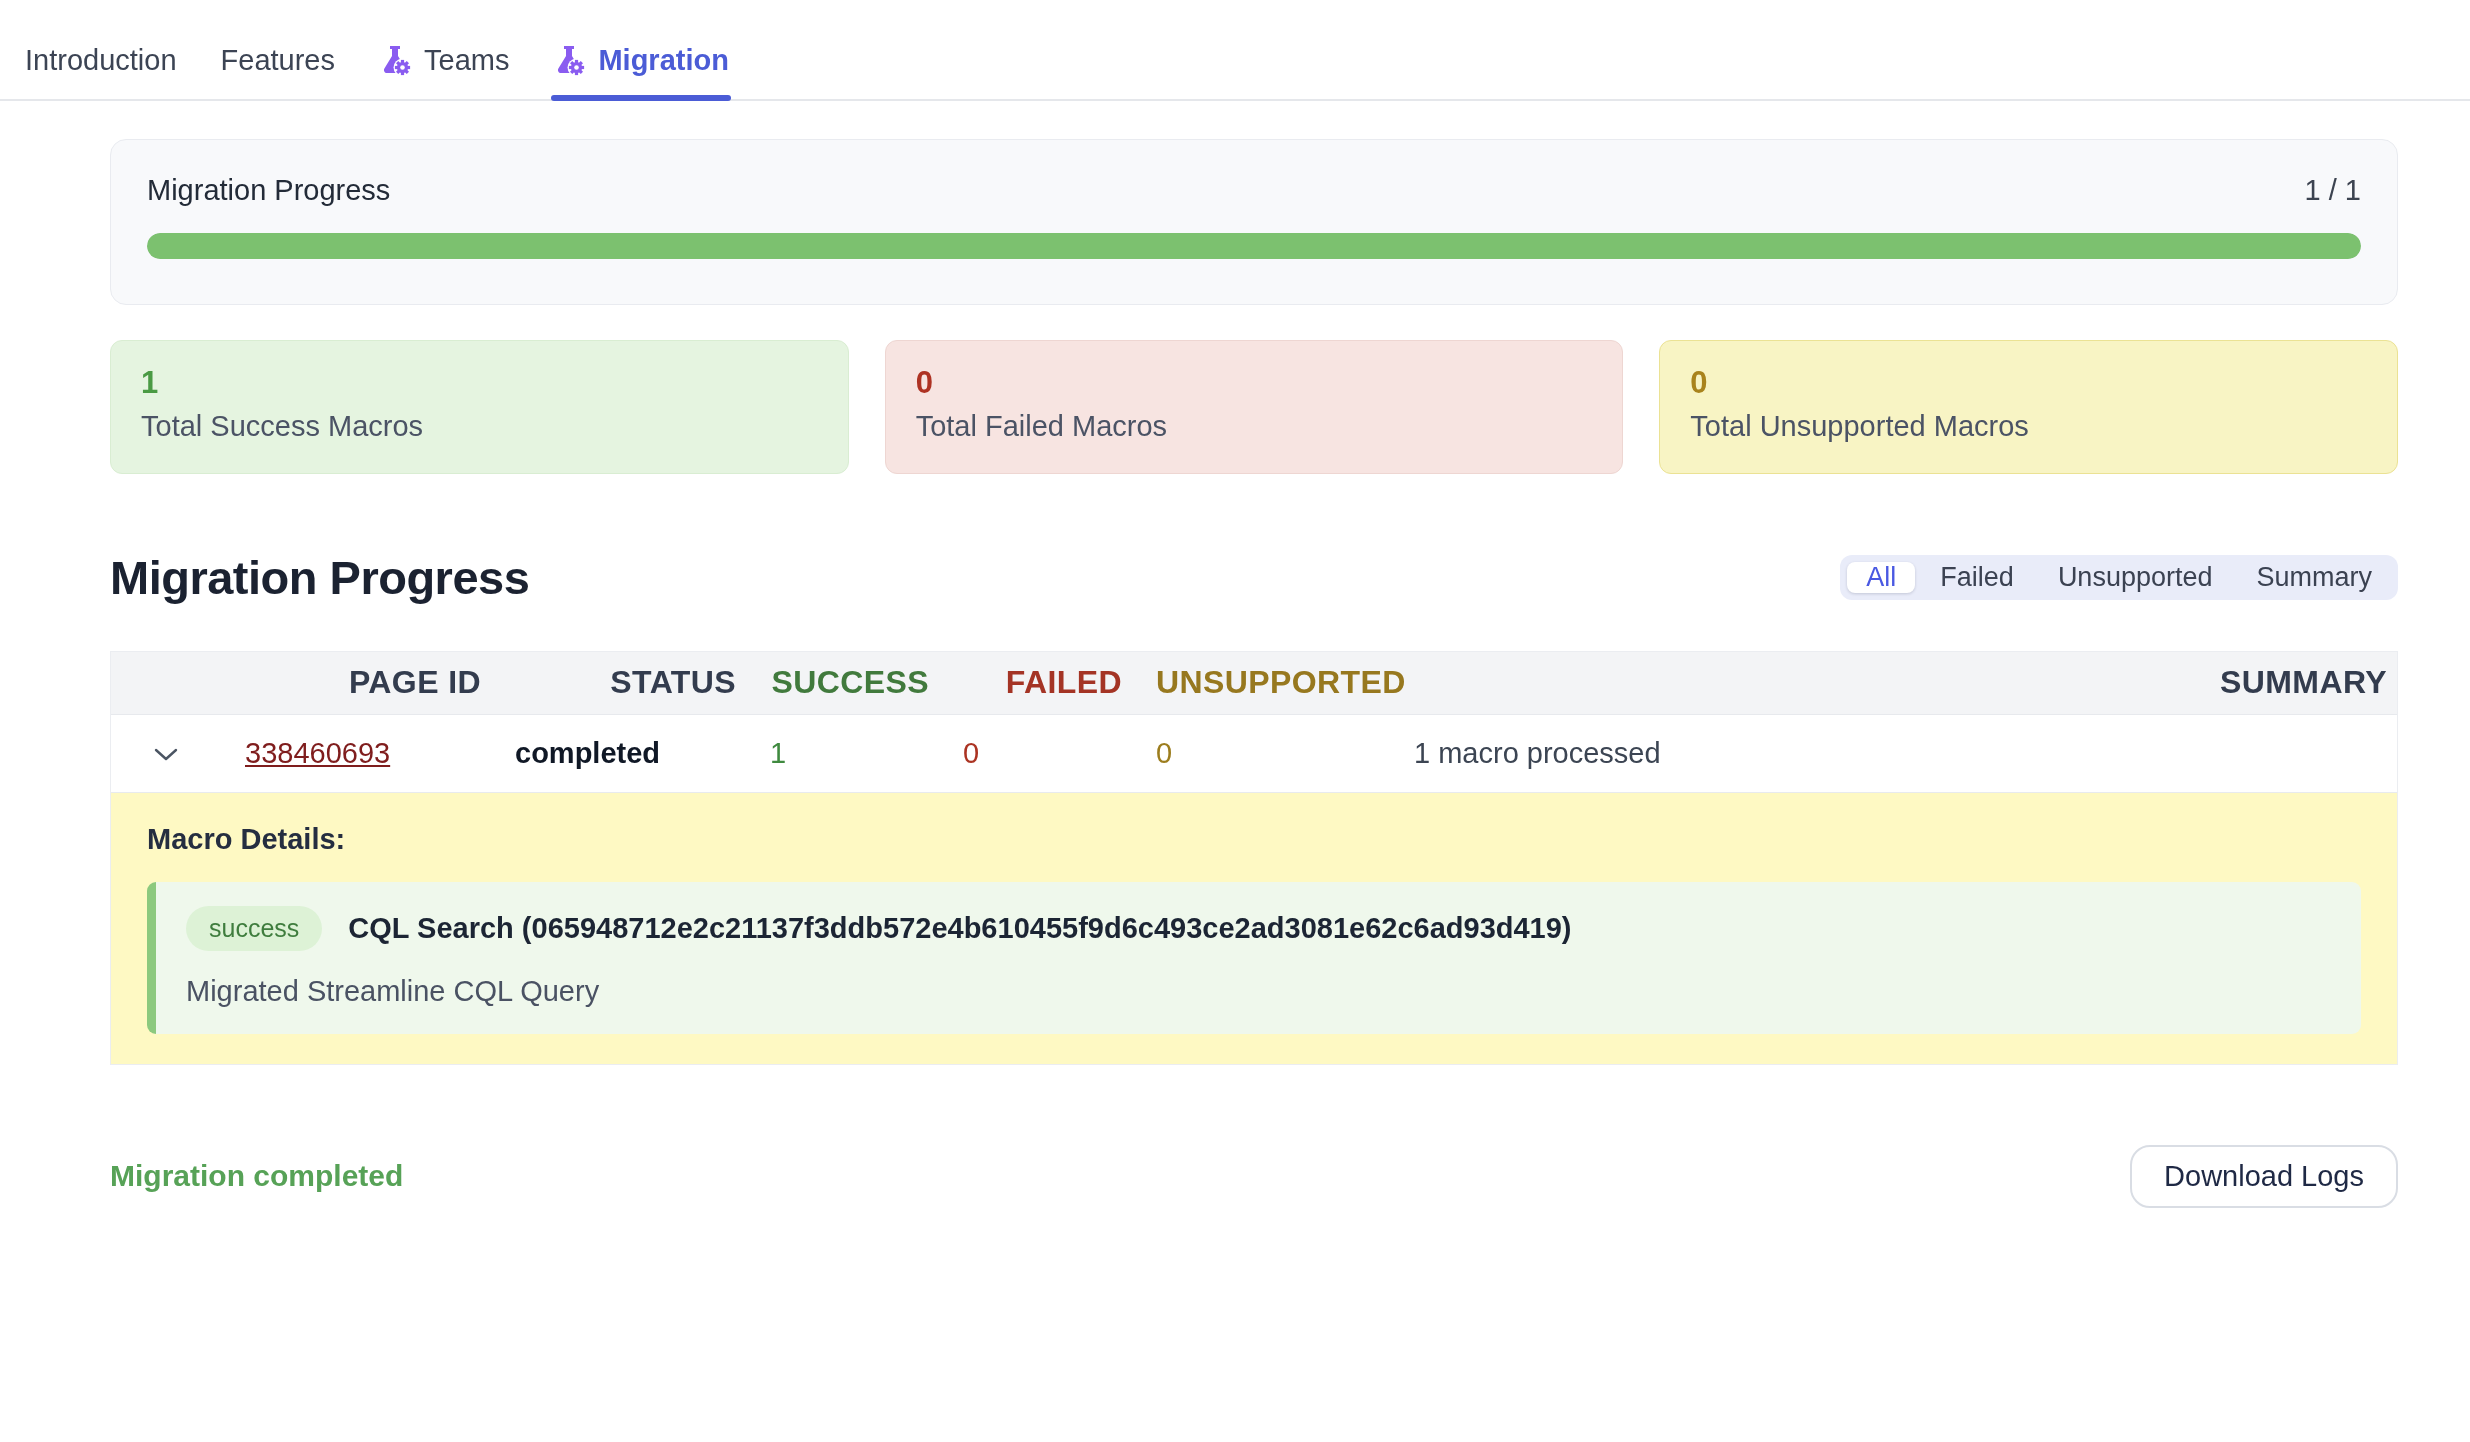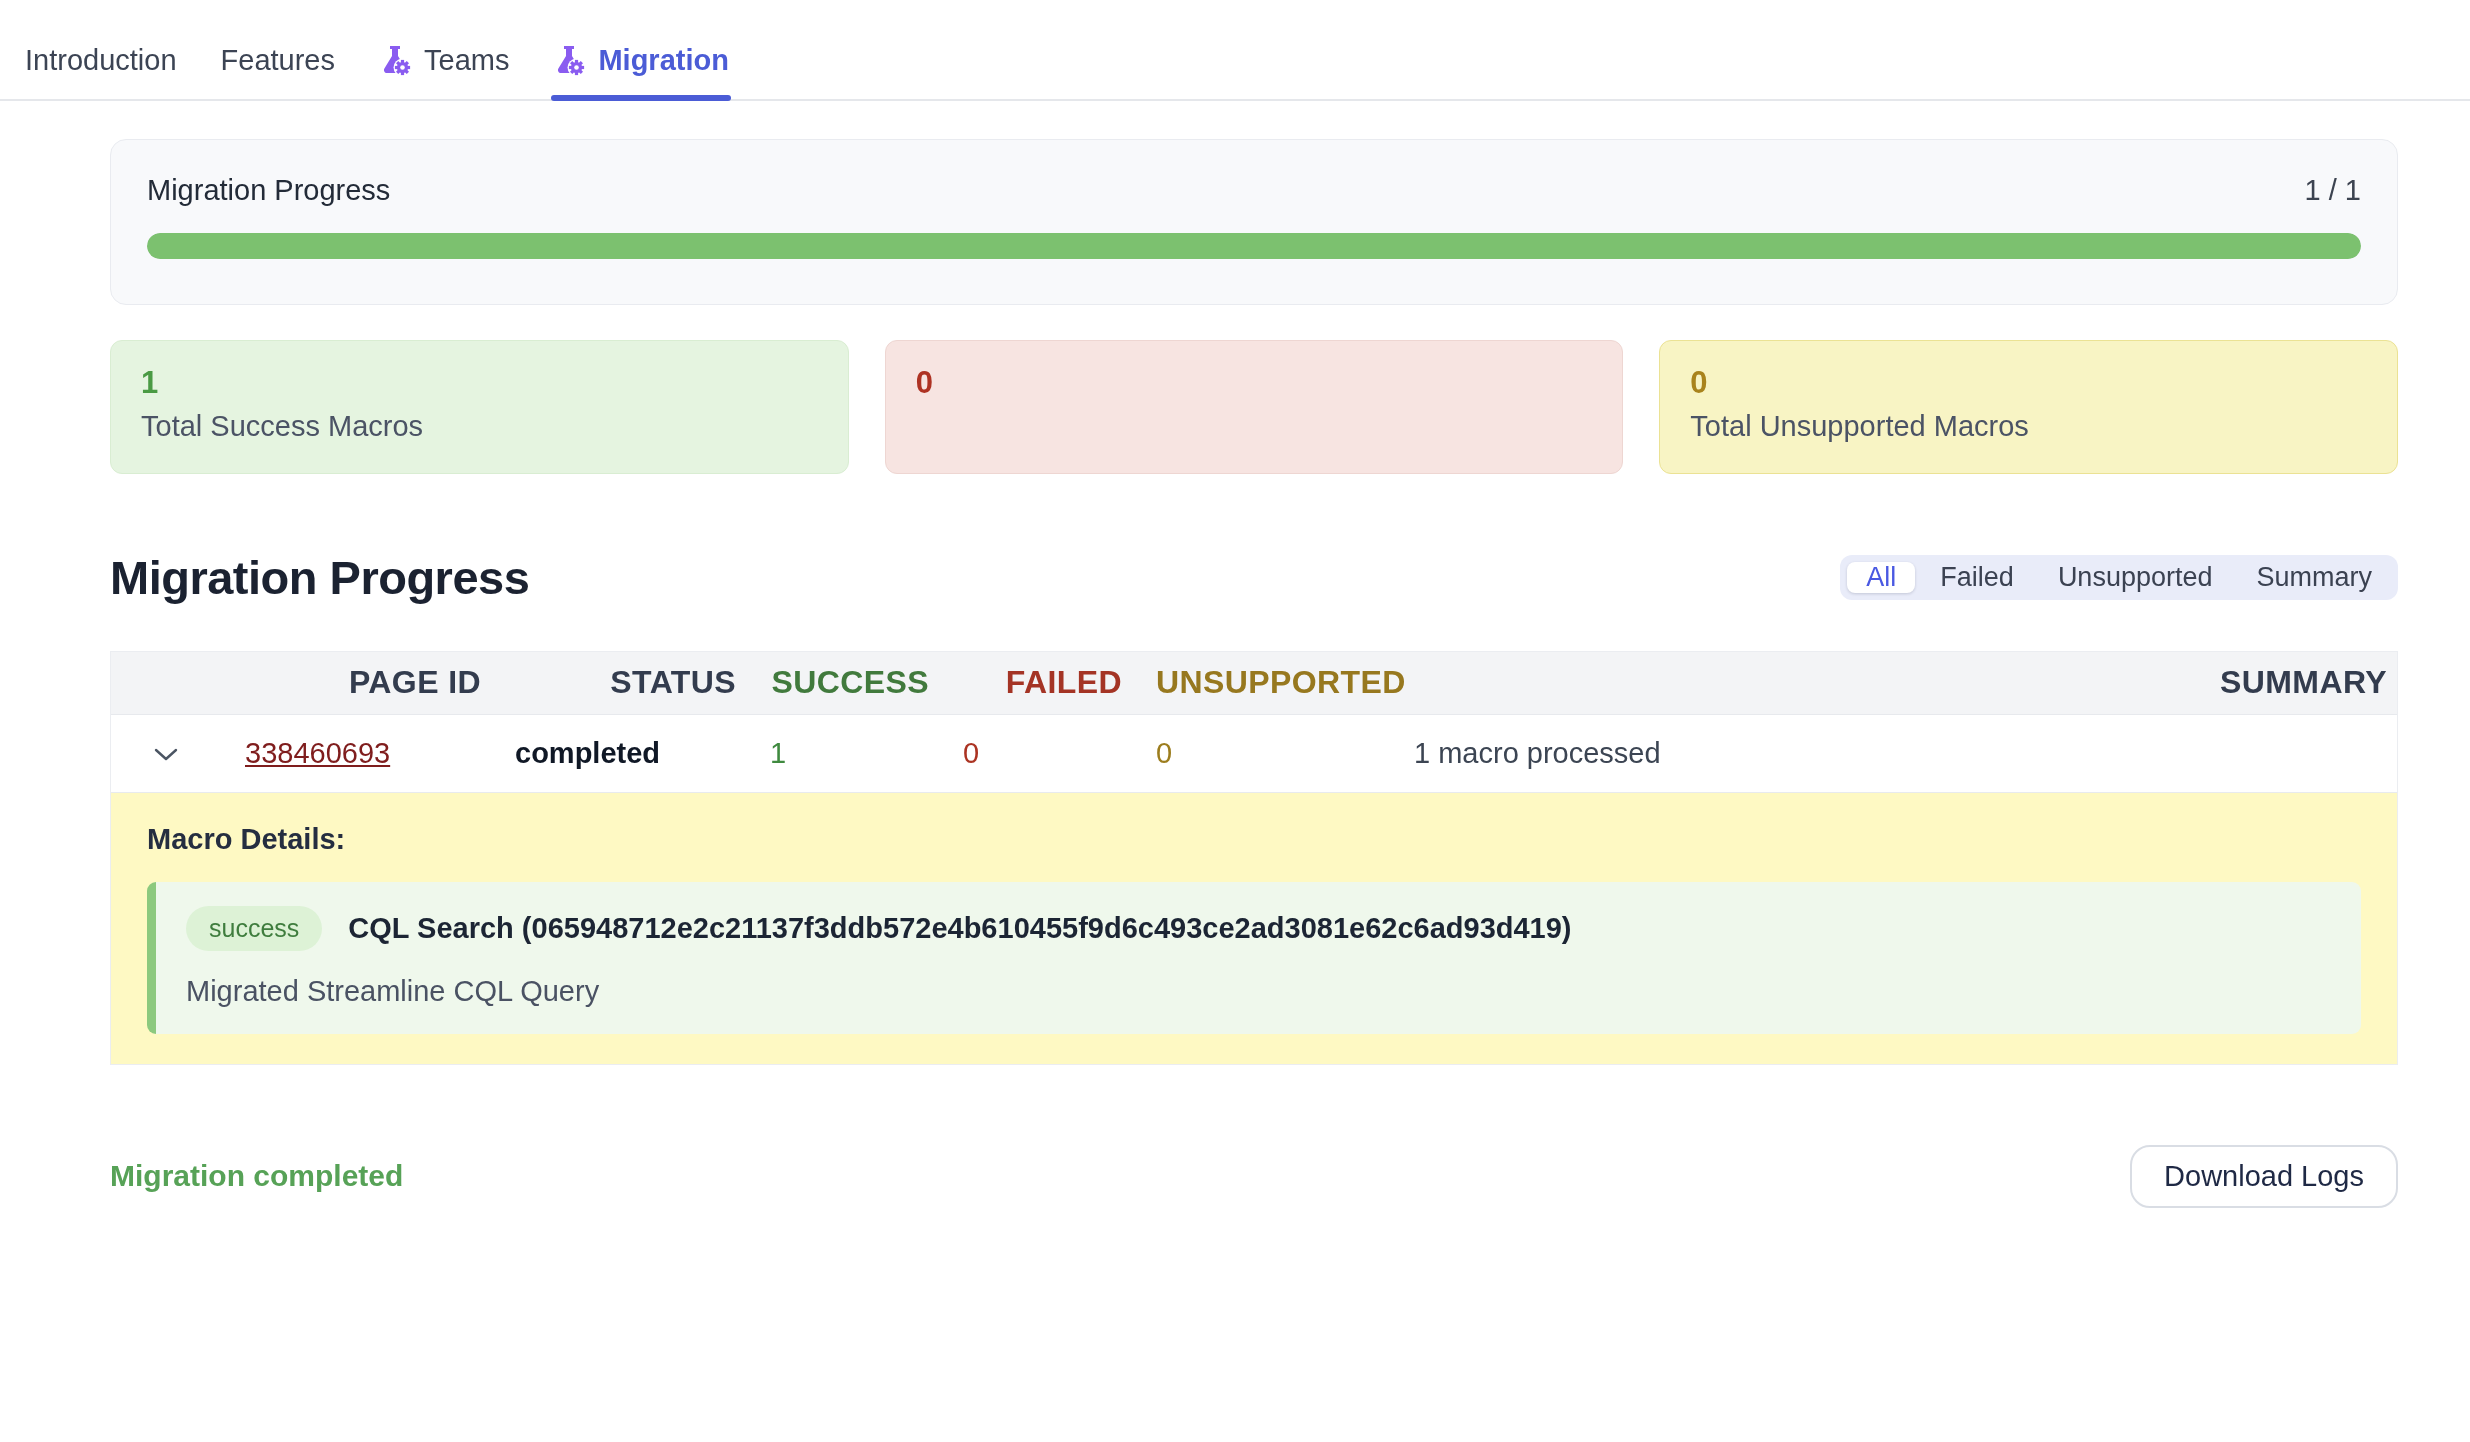--- a/index.html
+++ b/index.html
@@ -211,20 +211,21 @@
       </div>
     </div>
 
     <div class="stats">
       <div class="stat-card stat-success">
         <div class="stat-value">1</div>
         <div class="stat-label">Total Success Macros</div>
       </div>
       <div class="stat-card stat-failed">
         <div class="stat-value">0</div>
+        <div class="stat-label">Total Failed Macros</div>
       </div>
       <div class="stat-card stat-unsupported">
         <div class="stat-value">0</div>
         <div class="stat-label">Total Unsupported Macros</div>
       </div>
     </div>
 
     <div class="results-head">
       <h2 class="results-title">Migration Progress</h2>
       <div class="filter-group">

